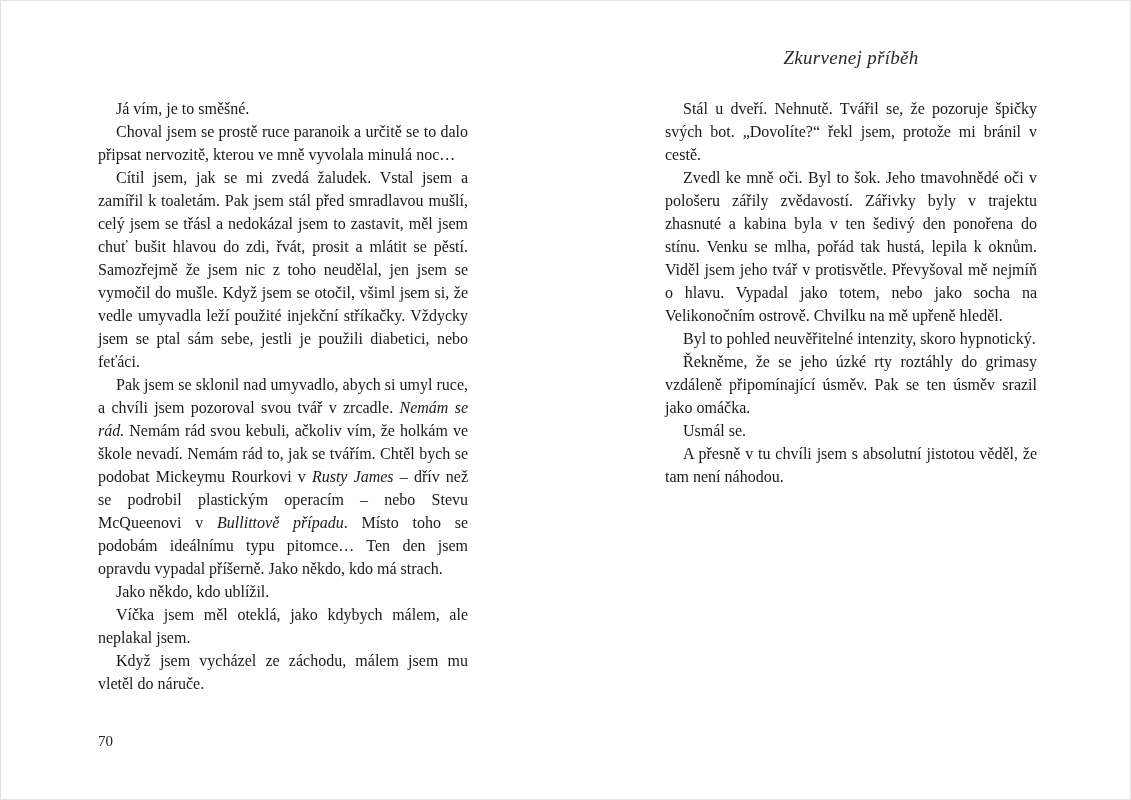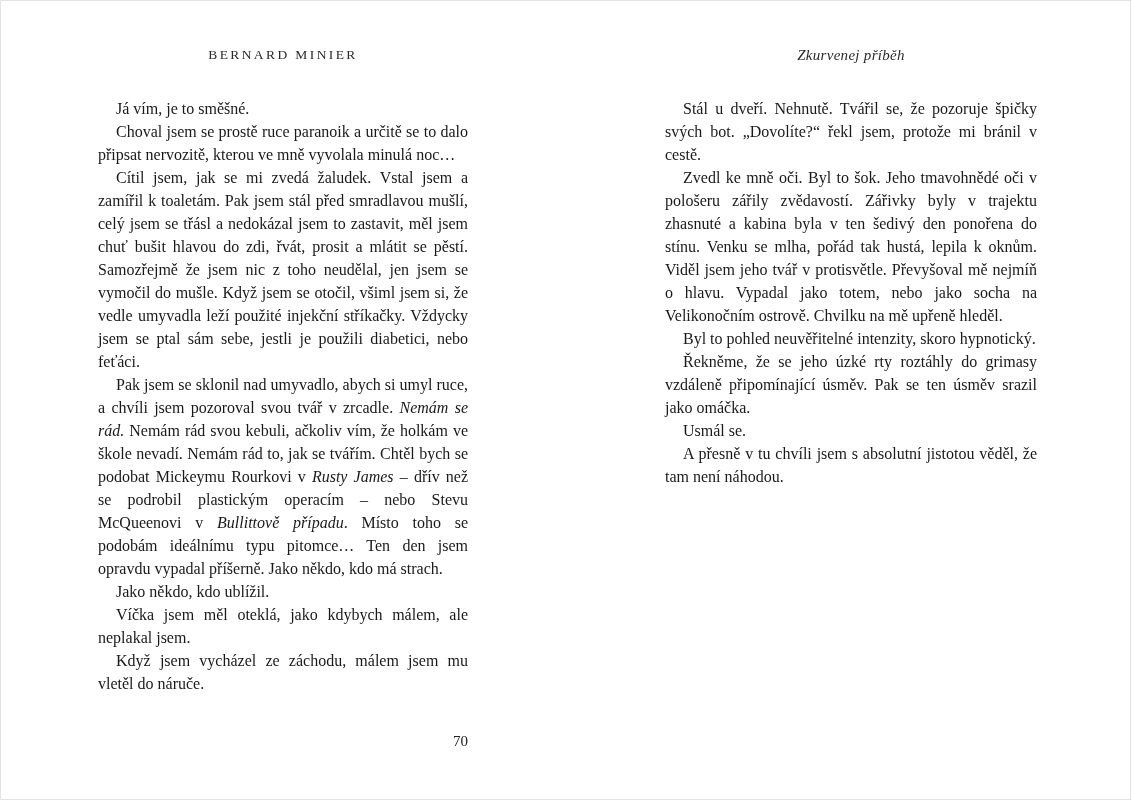--- a/index.html
+++ b/index.html
@@ -19,50 +19,49 @@
   .page.right { left: 664px; width: 372px; }
 
   .running-head {
     position: absolute;
     top: 46px; left: 0; right: 0;
     text-align: center;
     color: #2a2a2a;
     white-space: nowrap;
   }
   .running-head.caps { font-size: 13.5px; letter-spacing: 2.4px; }
-  .running-head.ital { font-size: 15px; font-style: italic; letter-spacing: 0.3px; }
+  .running-head.ital { font-size: 19px; font-style: italic; letter-spacing: 0.3px; }
 
   .text-block {
     position: absolute;
     top: 96px; left: 0; right: 0;
     font-size: 16px;
     line-height: 23px;
     text-align: justify;
     color: #191919;
     hyphens: auto;
     -webkit-hyphens: auto;
   }
   .text-block p { margin: 0; text-indent: 18px; font-family: Liberation Serif, serif; }
   .text-block .em { font-style: italic; }
 
   .page-number {
     position: absolute;
     top: 732px; left: 0; right: 0;
-    text-align: right;
+    text-align: left;
     font-size: 15px;
     color: #222222;
   }
 </style>
 </head>
 <body>
 
 <div class="spread">
 
   <section class="page left">
-    <header class="running-head caps">BERNARD MINIER</header>
     <div class="text-block">
         <p><span>Já vím, je to směšné.</span></p>
         <p><span>Choval jsem se prostě ruce paranoik a určitě se to dalo připsat nervozitě, kterou ve mně vyvolala minulá noc…</span></p>
         <p><span>Cítil jsem, jak se mi zvedá žaludek. Vstal jsem a zamířil k toaletám. Pak jsem stál před smradlavou mušlí, celý jsem se třásl a nedokázal jsem to zastavit, měl jsem chuť bušit hlavou do zdi, řvát, prosit a mlátit se pěstí. Samozřejmě že jsem nic z toho neudělal, jen jsem se vymočil do mušle. Když jsem se otočil, všiml jsem si, že vedle umyvadla leží použité injekční stříkačky. Vždycky jsem se ptal sám sebe, jestli je použili diabetici, nebo feťáci.</span></p>
         <p><span>Pak jsem se sklonil nad umyvadlo, abych si umyl ruce, a chvíli jsem pozoroval svou tvář v zrcadle. </span><span class="em">Nemám se rád.</span><span> Nemám rád svou kebuli, ačkoliv vím, že holkám ve škole nevadí. Nemám rád to, jak se tvářím. Chtěl bych se podobat Mickeymu Rourkovi v </span><span class="em">Rusty James</span><span> – dřív než se podrobil plastickým operacím – nebo Stevu McQueenovi v </span><span class="em">Bullittově případu</span><span>. Místo toho se podobám ideálnímu typu pitomce… Ten den jsem opravdu vypadal příšerně. Jako někdo, kdo má strach.</span></p>
         <p><span>Jako někdo, kdo ublížil.</span></p>
         <p><span>Víčka jsem měl oteklá, jako kdybych málem, ale neplakal jsem.</span></p>
         <p><span>Když jsem vycházel ze záchodu, málem jsem mu vletěl do náruče.</span></p>
       </div>
     <footer class="page-number">70</footer>

